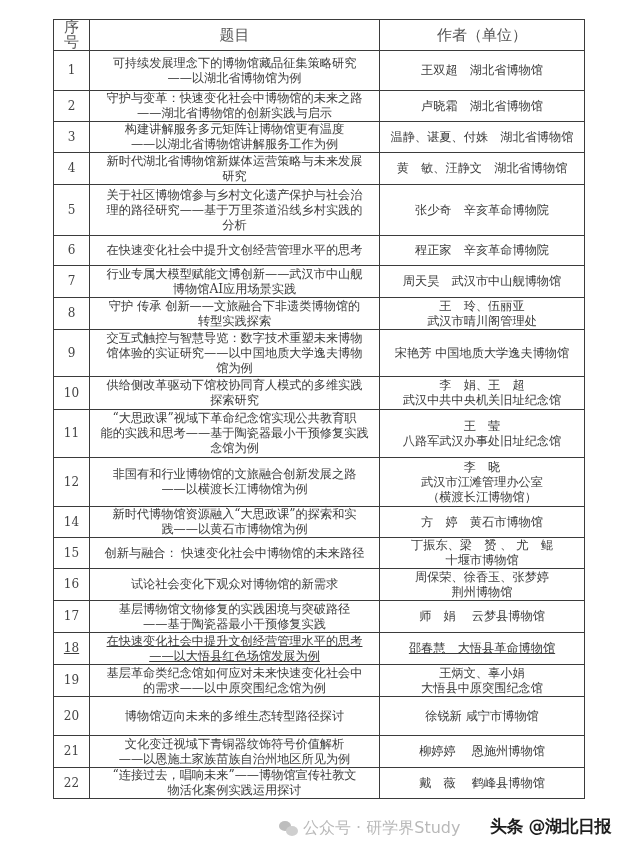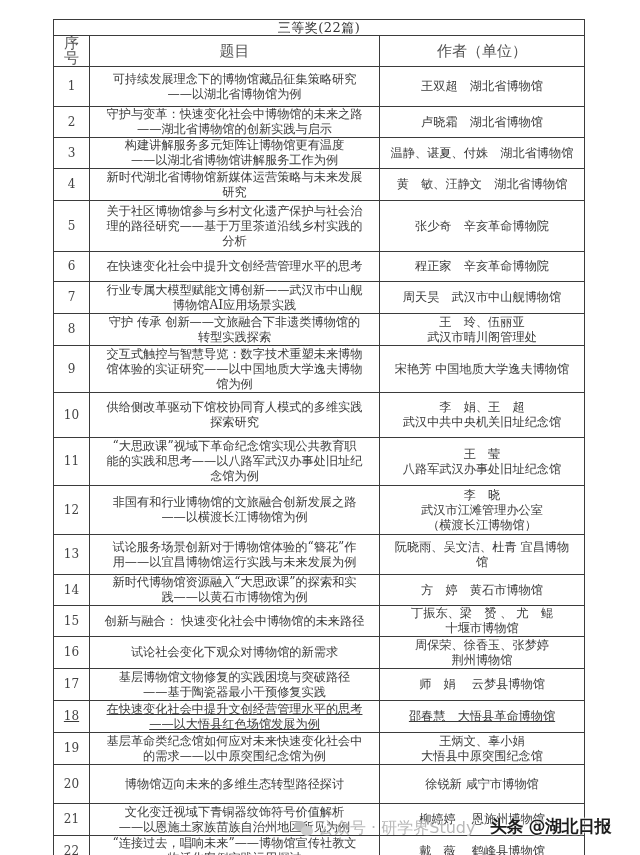--- a/index.html
+++ b/index.html
@@ -48,21 +48,21 @@
       font-size: 15px;
       color: #555;
     }
     .no-cell { font-size: 12px; color: #444; }
     .title-cell { color: #3b3b3b; }
     .author-cell { color: #3b3b3b; }
     .line { display: block; white-space: nowrap; }
 
     .wm-wechat {
       position: absolute;
-      left: 294px;
+      left: 279px;
       top: 818px;
       font-family: "DejaVu Sans", sans-serif;
       font-size: 16px;
       color: #b9b9b9;
       white-space: nowrap;
       display: flex;
       align-items: center;
       gap: 4px;
     }
     .wm-wechat .bubbles {
@@ -98,23 +98,20 @@
 </head>
 <body>
 
 <table class="award-table">
   <colgroup>
     <col class="c-no">
       <col class="c-title">
       <col class="c-author">
   </colgroup>
   <thead>
-    <tr>
-      <th colspan="3" class="caption-cell">三等奖(22篇)</th>
-    </tr>
     <tr class="header-row">
       <th>序号</th>
       <th>题目</th>
       <th>作者（单位）</th>
     </tr>
   </thead>
   <tbody id="rows">
       <tr style="height: 40px;">
         <td class="no-cell">1</td>
         <td class="title-cell">
@@ -200,64 +197,53 @@
         <td class="no-cell">9</td>
         <td class="title-cell">
           <span class="line">交互式触控与智慧导览：数字技术重塑未来博物</span>
           <span class="line">馆体验的实证研究——以中国地质大学逸夫博物</span>
           <span class="line">馆为例</span>
         </td>
         <td class="author-cell">
           <span class="line">宋艳芳 中国地质大学逸夫博物馆</span>
         </td>
       </tr>
-      <tr style="height: 45px;">
+      <tr style="height: 33px;">
         <td class="no-cell">10</td>
         <td class="title-cell">
           <span class="line">供给侧改革驱动下馆校协同育人模式的多维实践</span>
           <span class="line">探索研究</span>
         </td>
         <td class="author-cell">
           <span class="line">李　娟、王　超</span>
           <span class="line">武汉中共中央机关旧址纪念馆</span>
         </td>
       </tr>
       <tr style="height: 48px;">
         <td class="no-cell">11</td>
         <td class="title-cell">
           <span class="line">“大思政课”视域下革命纪念馆实现公共教育职</span>
-          <span class="line">能的实践和思考——以八路军武汉办事处旧址纪</span>
+          <span class="line">能的实践和思考——基于陶瓷器最小干预修复实践</span>
           <span class="line">念馆为例</span>
         </td>
         <td class="author-cell">
           <span class="line">王　莹</span>
           <span class="line">八路军武汉办事处旧址纪念馆</span>
         </td>
       </tr>
       <tr style="height: 49px;">
         <td class="no-cell">12</td>
         <td class="title-cell">
           <span class="line">非国有和行业博物馆的文旅融合创新发展之路</span>
           <span class="line">——以横渡长江博物馆为例</span>
         </td>
         <td class="author-cell">
           <span class="line">李　晓</span>
           <span class="line">武汉市江滩管理办公室</span>
           <span class="line">（横渡长江博物馆）</span>
-        </td>
-      </tr>
-      <tr style="height: 40px;">
-        <td class="no-cell">13</td>
-        <td class="title-cell">
-          <span class="line">试论服务场景创新对于博物馆体验的“簪花”作</span>
-          <span class="line">用——以宜昌博物馆运行实践与未来发展为例</span>
-        </td>
-        <td class="author-cell">
-          <span class="line">阮晓雨、吴文洁、杜青 宜昌博物</span>
-          <span class="line">馆</span>
         </td>
       </tr>
       <tr style="height: 16px;">
         <td class="no-cell">14</td>
         <td class="title-cell">
           <span class="line">新时代博物馆资源融入“大思政课”的探索和实</span>
           <span class="line">践——以黄石市博物馆为例</span>
         </td>
         <td class="author-cell">
           <span class="line">方　婷　黄石市博物馆</span>

